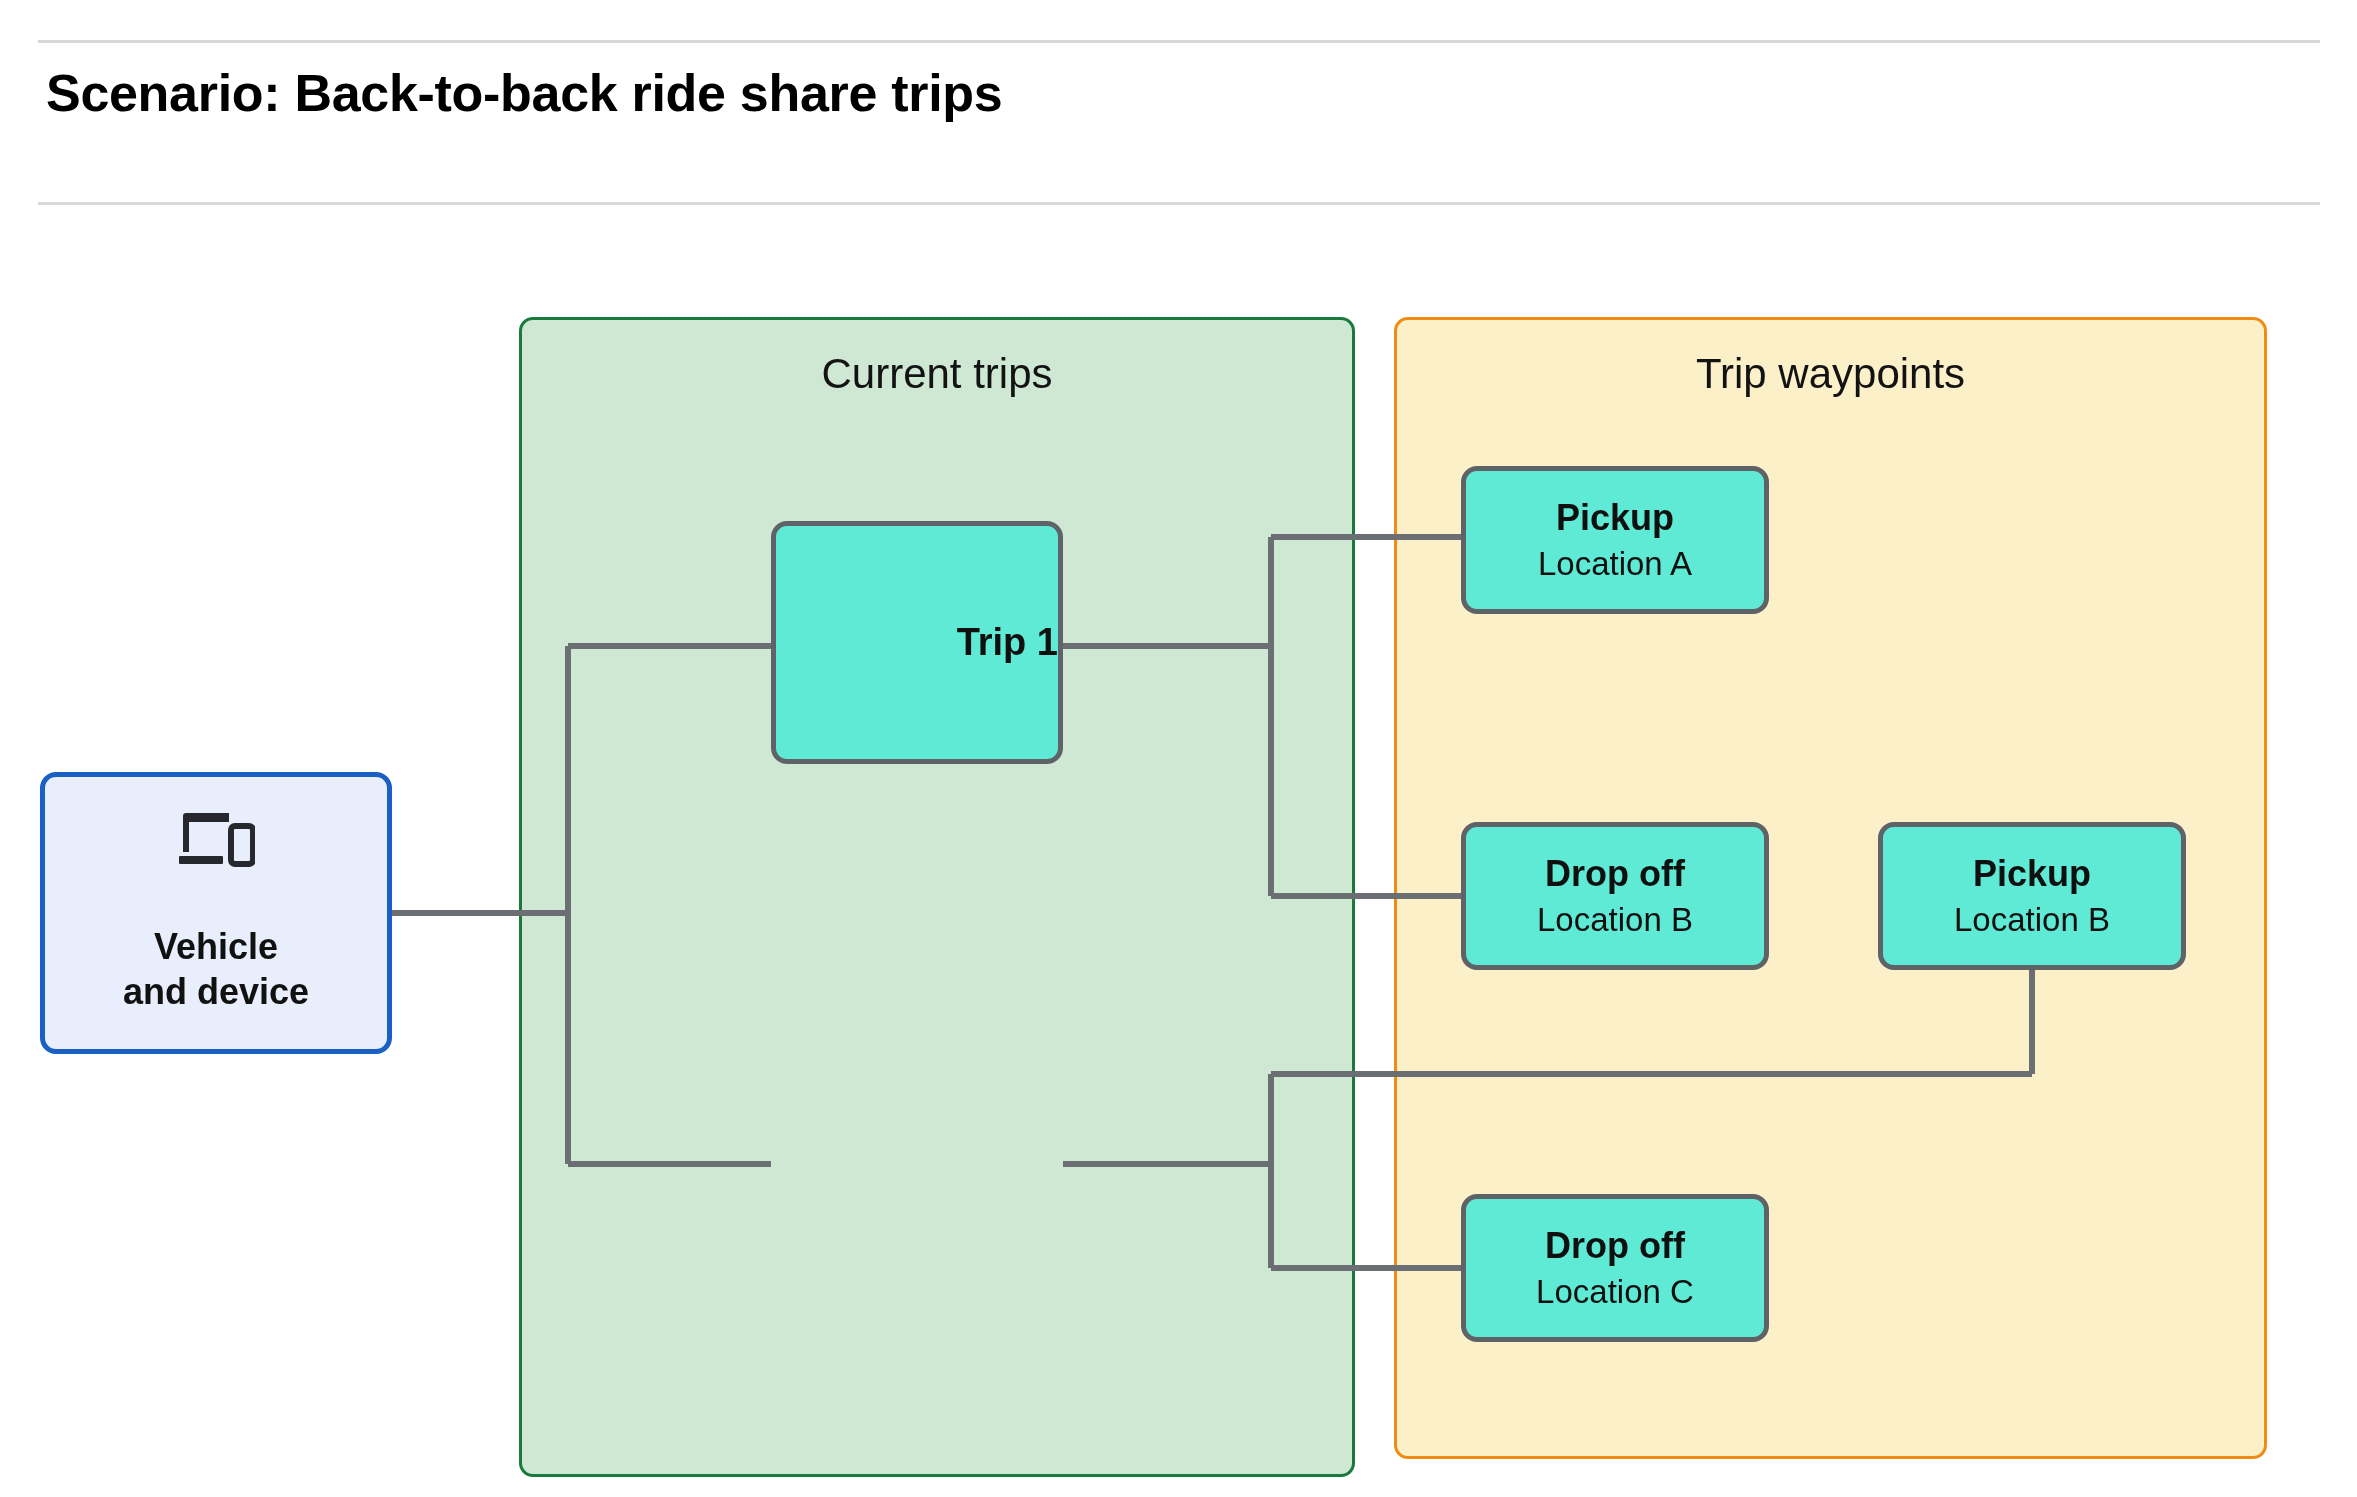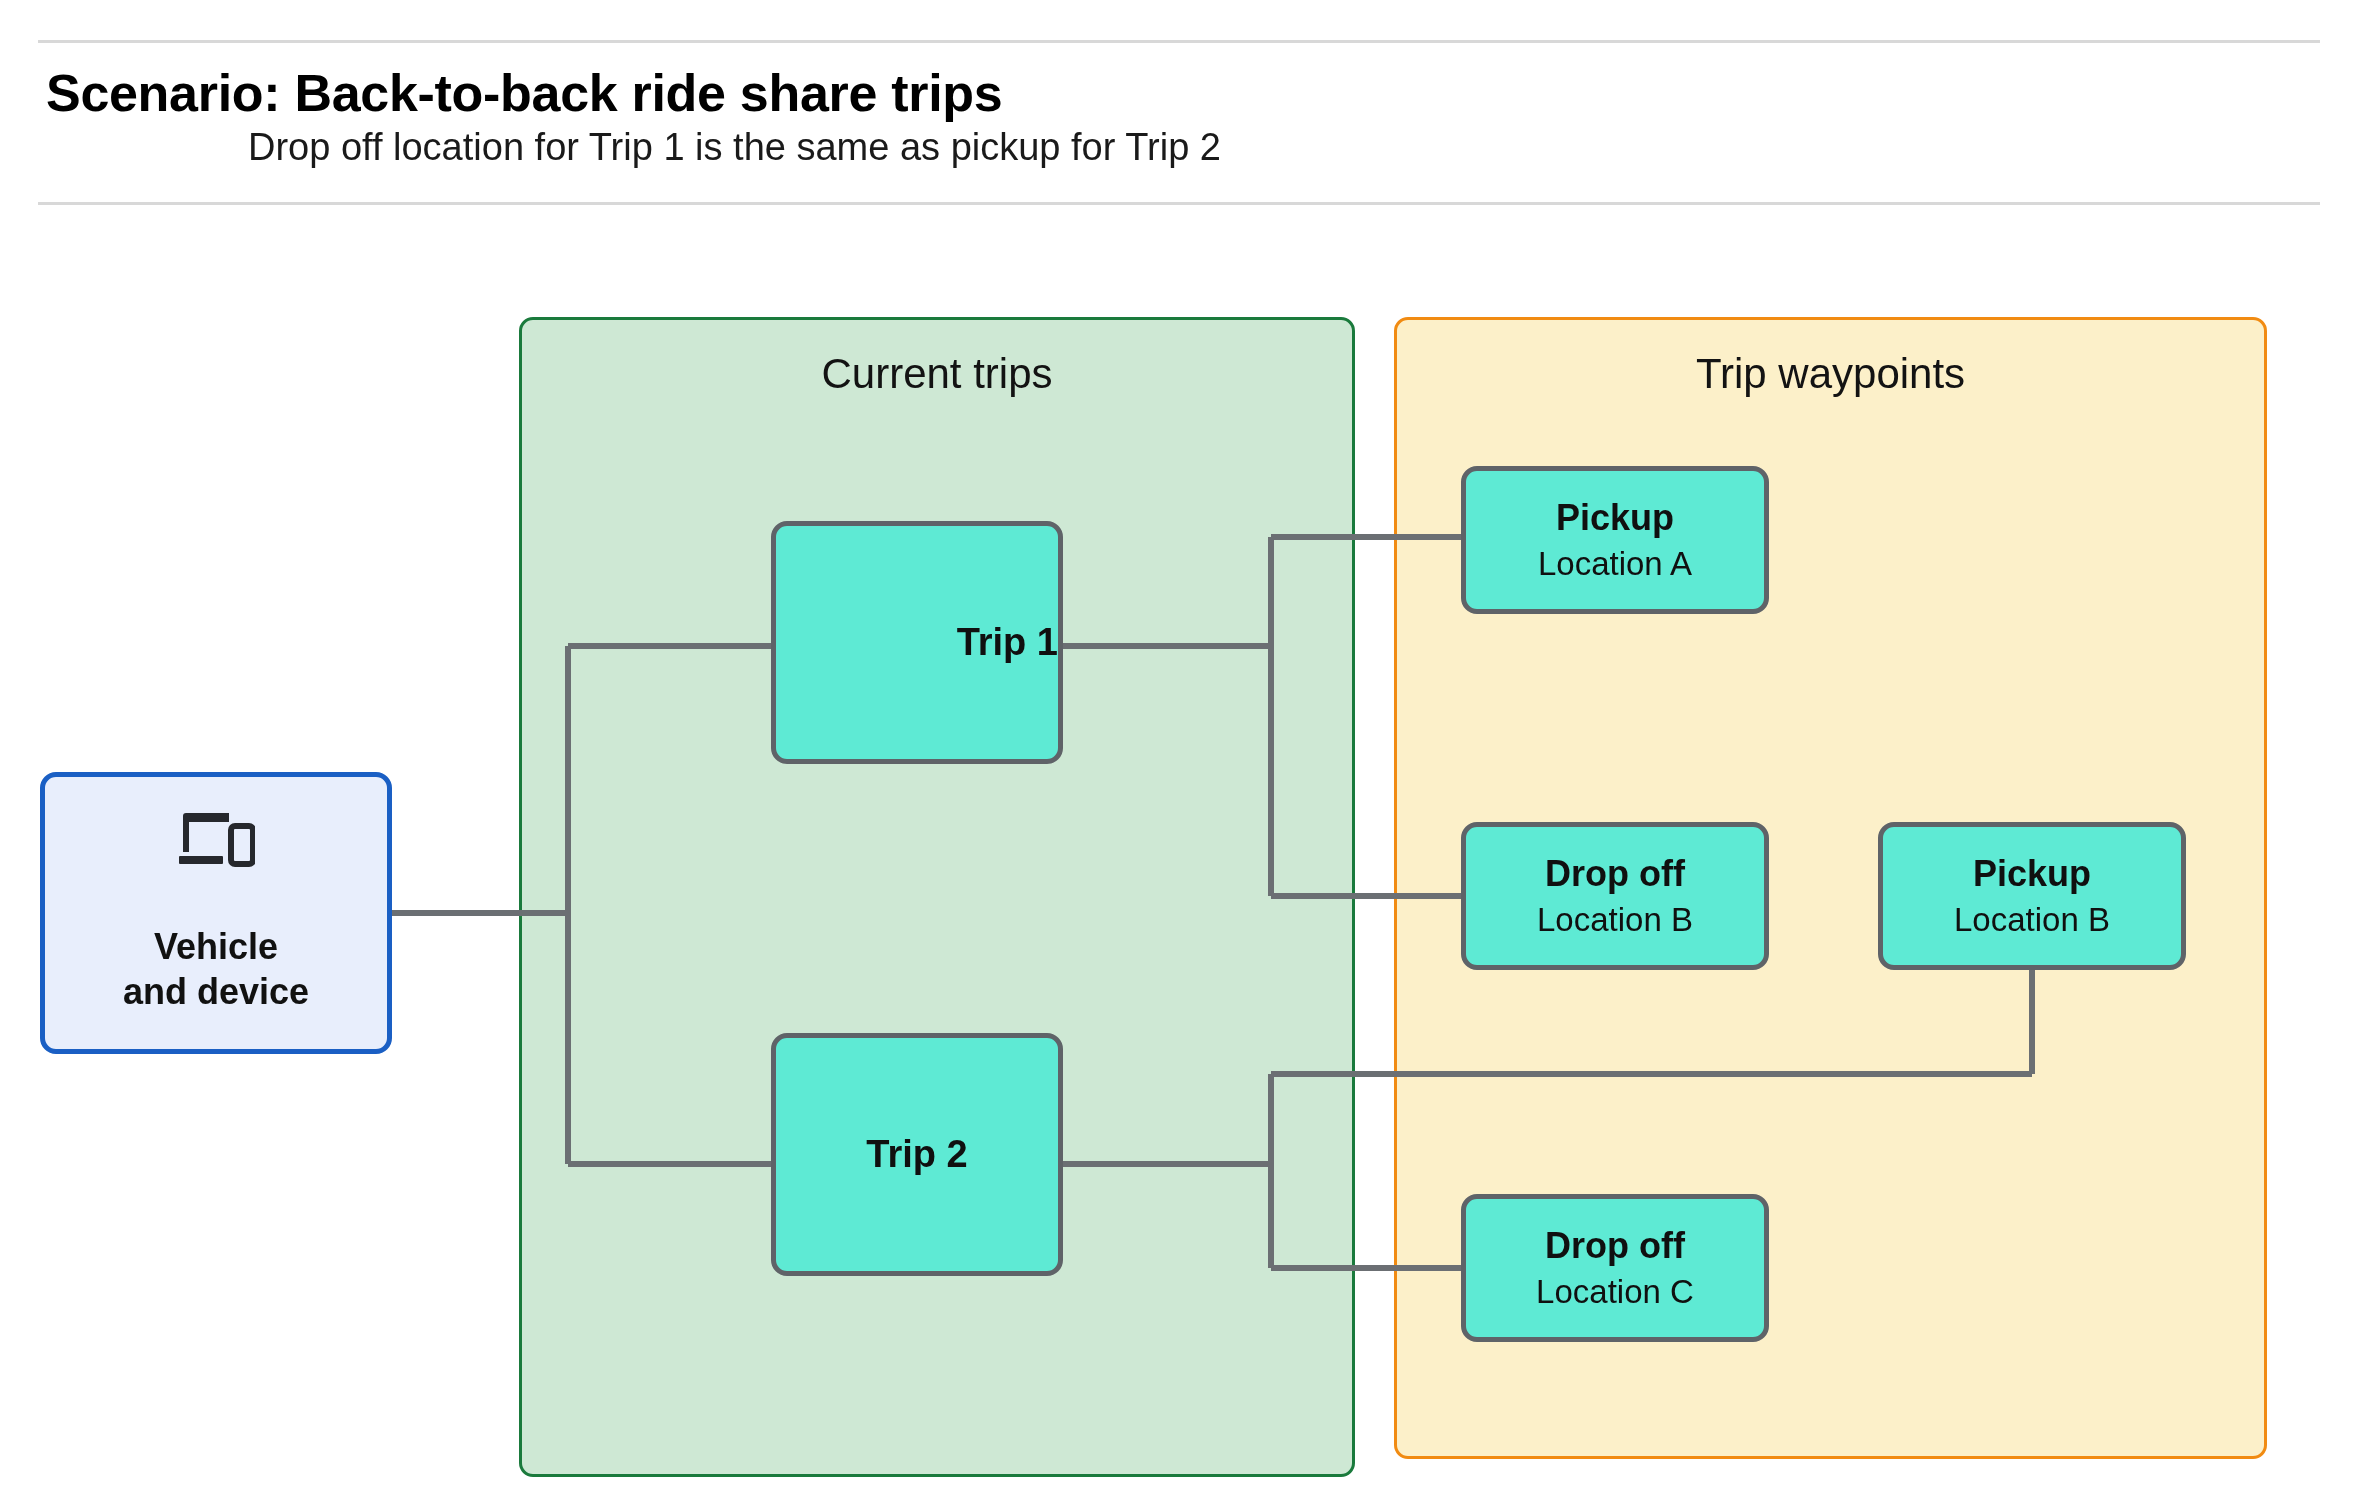--- a/index.html
+++ b/index.html
@@ -162,21 +162,20 @@
 </style>
 </head>
 <body>
 
 <div id="page">
 
   <div class="rule top"></div>
   <div class="rule bottom"></div>
 
   <div id="scenario-title">Scenario: Back-to-back ride share trips</div>
-  <div id="scenario-subtitle">Drop off  location for Trip 1 is the same as pickup for Trip 2</div>
 
   <div class="group" id="group-current-trips">
     <div class="group-title">Current trips</div>
   </div>
 
   <div class="group" id="group-trip-waypoints">
     <div class="group-title">Trip waypoints</div>
   </div>
 
   <svg id="wires" viewBox="0 0 2357 1497">
@@ -210,23 +209,20 @@
 
       <rect x="54" y="14" width="22" height="38" rx="4" fill="none" stroke="#26282d" stroke-width="6"></rect>
     </svg>
     <div id="vehicle-device-label">Vehicle
 and device</div>
   </div>
 
   <div class="node trip" id="node-trip-1">
     <div class="title">Trip 1</div>
   </div>
-  <div class="node trip" id="node-trip-2">
-    <div class="title">Trip 2</div>
-  </div>
 
   <div class="node" id="node-pickup-a">
     <div class="title">Pickup</div>
     <div class="sub">Location A</div>
   </div>
 
   <div class="node" id="node-dropoff-b">
     <div class="title">Drop off</div>
     <div class="sub">Location B</div>
   </div>

